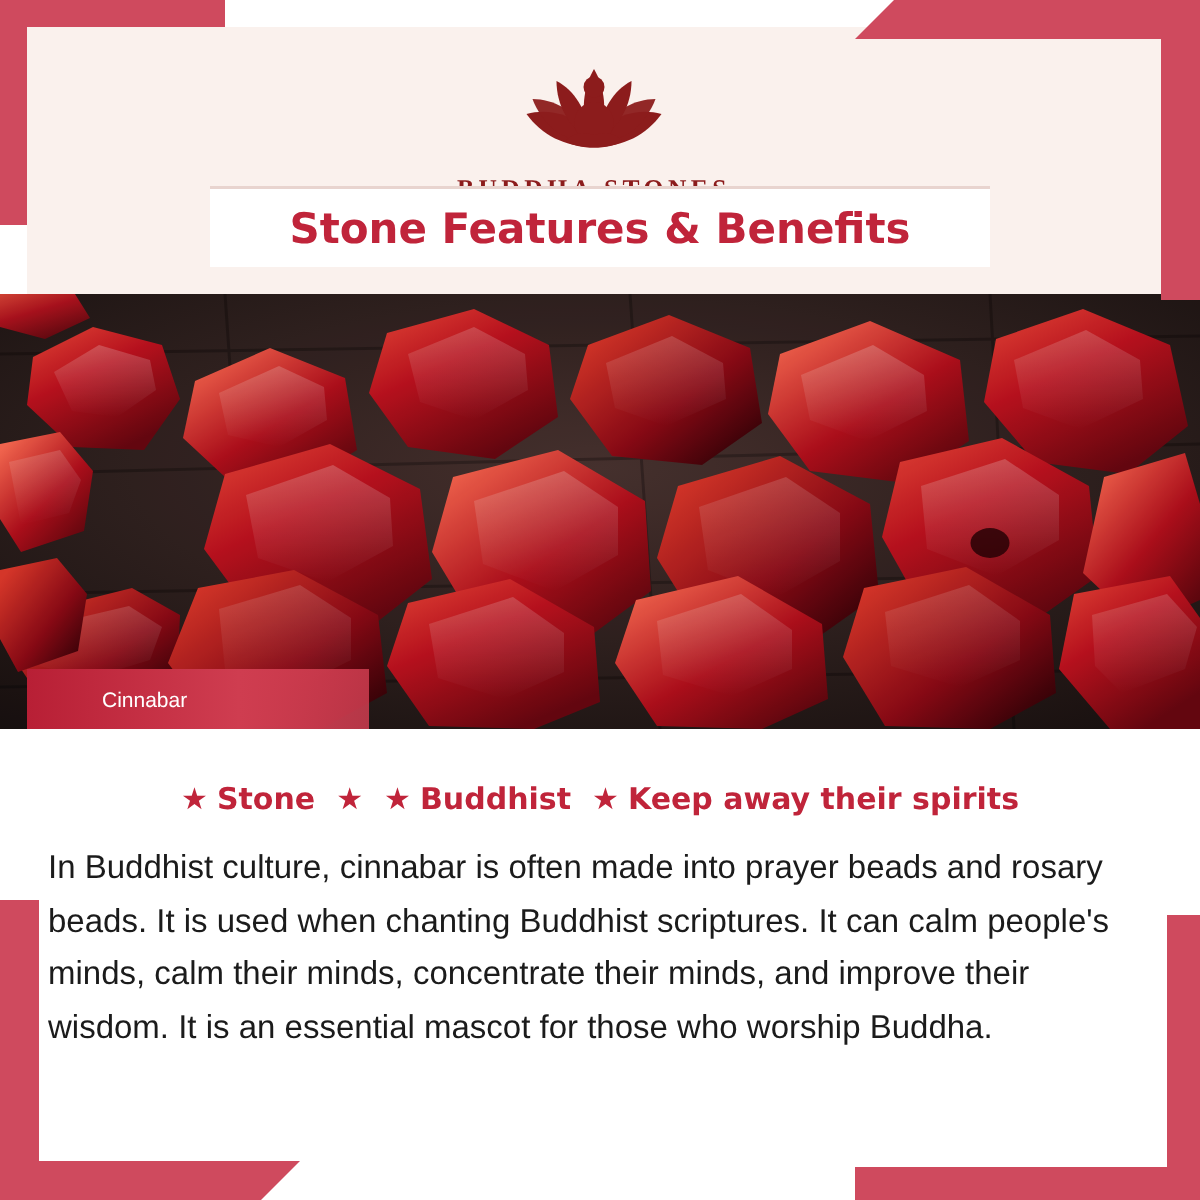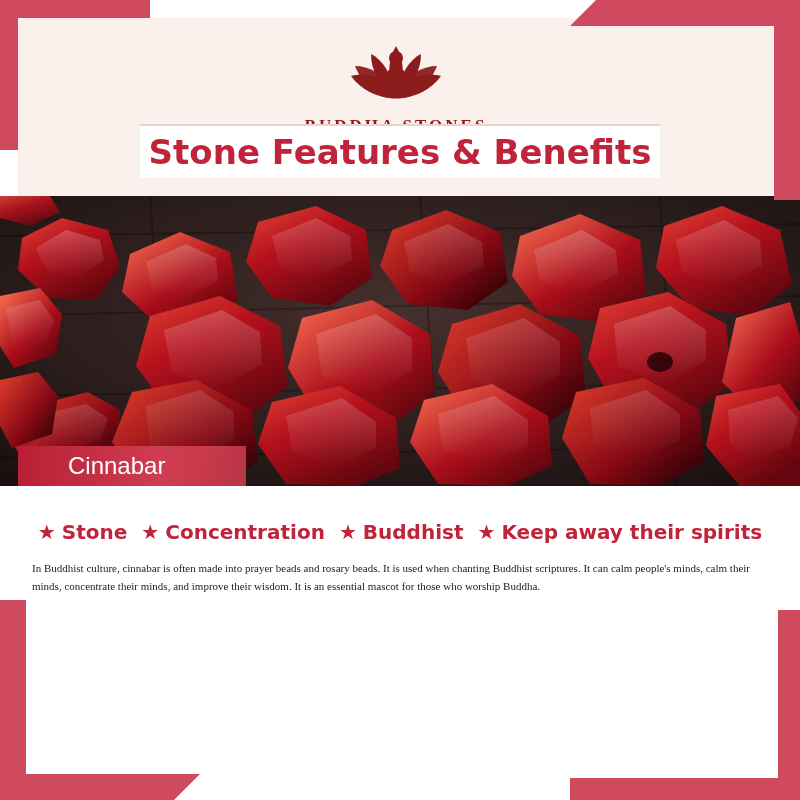--- a/index.html
+++ b/index.html
@@ -114,21 +114,21 @@
     background: #ffffff;
     border-top: 2px solid #e8d4cf;
     display: flex;
     align-items: center;
     justify-content: center;
     z-index: 3;
   }
   .title-text {
     font-family: "DejaVu Sans", sans-serif;
     font-weight: bold;
-    font-size: 34px;
+    font-size: 28px;
     color: #c0243a;
     letter-spacing: 0px;
     white-space: nowrap;
   }
 
   
   .photo {
     position: absolute;
     top: 196px;
     left: 0;
@@ -147,21 +147,21 @@
     top: 446px;
     width: 228px;
     height: 40px;
     background: linear-gradient(90deg, #b81f35 0%, #cf3d50 62%, rgba(207,61,80,0.85) 100%);
     display: flex;
     align-items: center;
     z-index: 4;
   }
   .caption-tab span {
     color: #ffffff;
-    font-size: 24px;
+    font-size: 14px;
     padding-left: 50px;
     font-family: "Liberation Sans", sans-serif;
   }
 
   
   .benefits {
     position: absolute;
     top: 520px;
     left: 0; width: 800px;
     display: flex;
@@ -181,24 +181,24 @@
     white-space: nowrap;
   }
   .benefit .star { font-size: 20px; color: #c0243a; line-height: 1; }
 
   
   .body-text {
     position: absolute;
     top: 560px;
     left: 32px;
     width: 740px;
-    font-size: 11px;
+    font-size: 22px;
     line-height: 1.62;
     color: #1b1b1b;
-    font-family: Liberation Serif, serif;
+    font-family: Liberation Sans, sans-serif;
     z-index: 3;
   }
 </style>
 </head>
 <body>
 
 <div class="page">
 
   <div class="photo">
     <svg width="800" height="290" viewBox="0 0 800 290" xmlns="http://www.w3.org/2000/svg" aria-hidden="true">
@@ -332,21 +332,20 @@
     <span>Cinnabar</span>
   </div>
 
   <div class="benefits">
     <div class="benefit">
       <span class="star">★</span>
       <span>Stone</span>
     </div>
     <div class="benefit">
       <span class="star">★</span>
-      <span>Concentration</span>
     </div>
     <div class="benefit">
       <span class="star">★</span>
       <span>Buddhist</span>
     </div>
     <div class="benefit">
       <span class="star">★</span>
       <span>Keep away their spirits</span>
     </div>
   </div>

